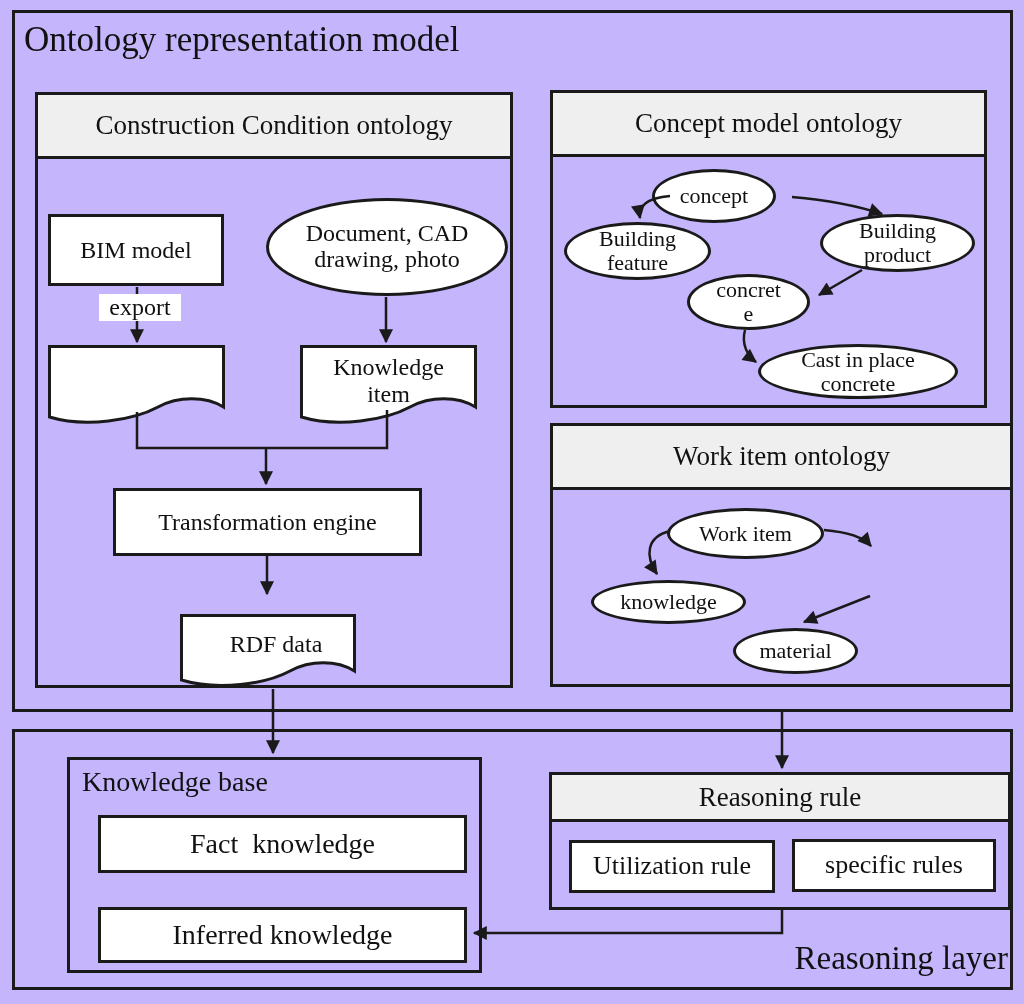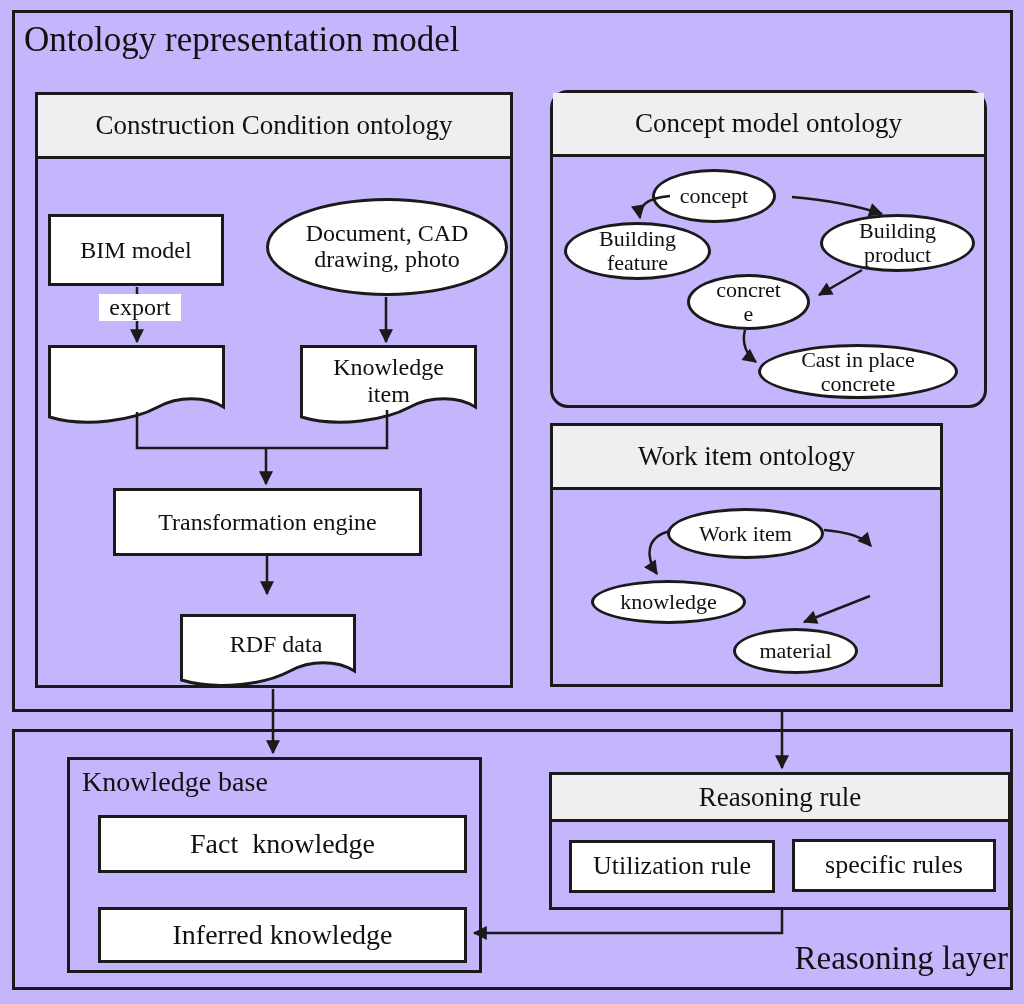--- a/index.html
+++ b/index.html
@@ -80,35 +80,35 @@
 
   <div class="rect" style="left:113px;top:488px;width:309px;height:68px;">Transformation engine</div>
 
   <div class="doc" style="left:180px;top:598px;width:192px;height:80px;margin-top:16px;">
     <svg width="176" height="80" viewBox="0 0 176 80">
       <path d="M1.5,1.5 L174.5,1.5 L174.5,57 C157,46 130,46 110,57 C86,70 38,77 1.5,66 Z" fill="#ffffff" stroke="#1a1a1a" stroke-width="3"></path>
     </svg>
     <div class="doc-label" style="height:54px;">RDF data</div>
   </div>
 
-  <div class="box" style="left:550px;top:90px;width:437px;height:318px;border-radius:18px;">
+  <div class="box" style="left:550px;top:90px;width:437px;height:318px;">
     <div class="panel-hdr" style="height:64px;">Concept model ontology</div>
   </div>
 
   <div class="ellipse" style="left:652px;top:169px;width:124px;height:54px;">concept</div>
   <div class="ellipse" style="left:564px;top:222px;width:147px;height:58px;">Building
 feature</div>
   <div class="ellipse" style="left:820px;top:214px;width:155px;height:58px;">Building
 product</div>
   <div class="ellipse" style="left:687px;top:274px;width:123px;height:56px;">concret
 e</div>
   <div class="ellipse" style="left:758px;top:344px;width:200px;height:55px;">Cast in place
 concrete</div>
 
-  <div class="box" style="left:550px;top:423px;width:393px;height:264px;">
+  <div class="box" style="left:550px;top:423px;width:463px;height:264px;">
     <div class="panel-hdr" style="height:64px;">Work item ontology</div>
   </div>
 
   <div class="ellipse" style="left:667px;top:508px;width:157px;height:51px;">Work item</div>
   <div class="ellipse" style="left:591px;top:580px;width:155px;height:44px;">knowledge</div>
   <div class="ellipse" style="left:733px;top:628px;width:125px;height:46px;">material</div>
 
   <div class="box" style="left:12px;top:729px;width:1001px;height:261px;"></div>
 
   <div class="box" style="left:67px;top:757px;width:415px;height:216px;border-width:3px;">

